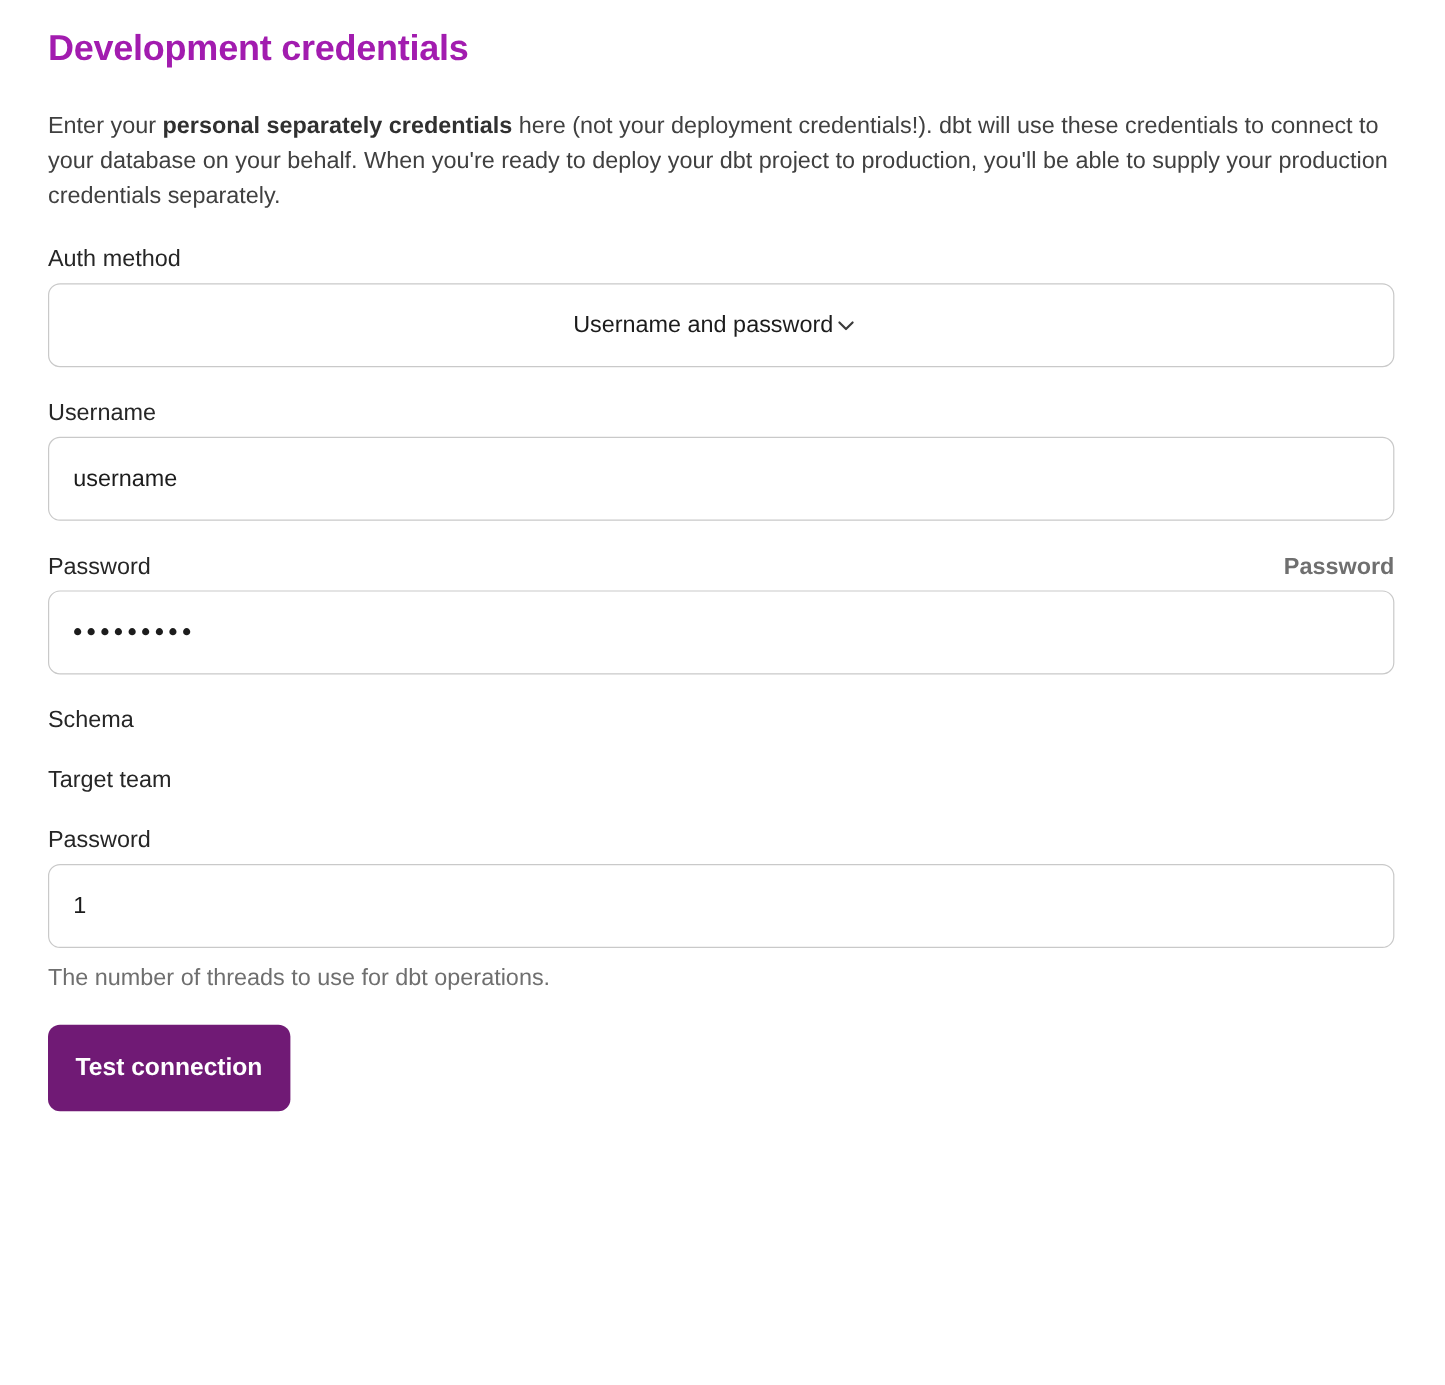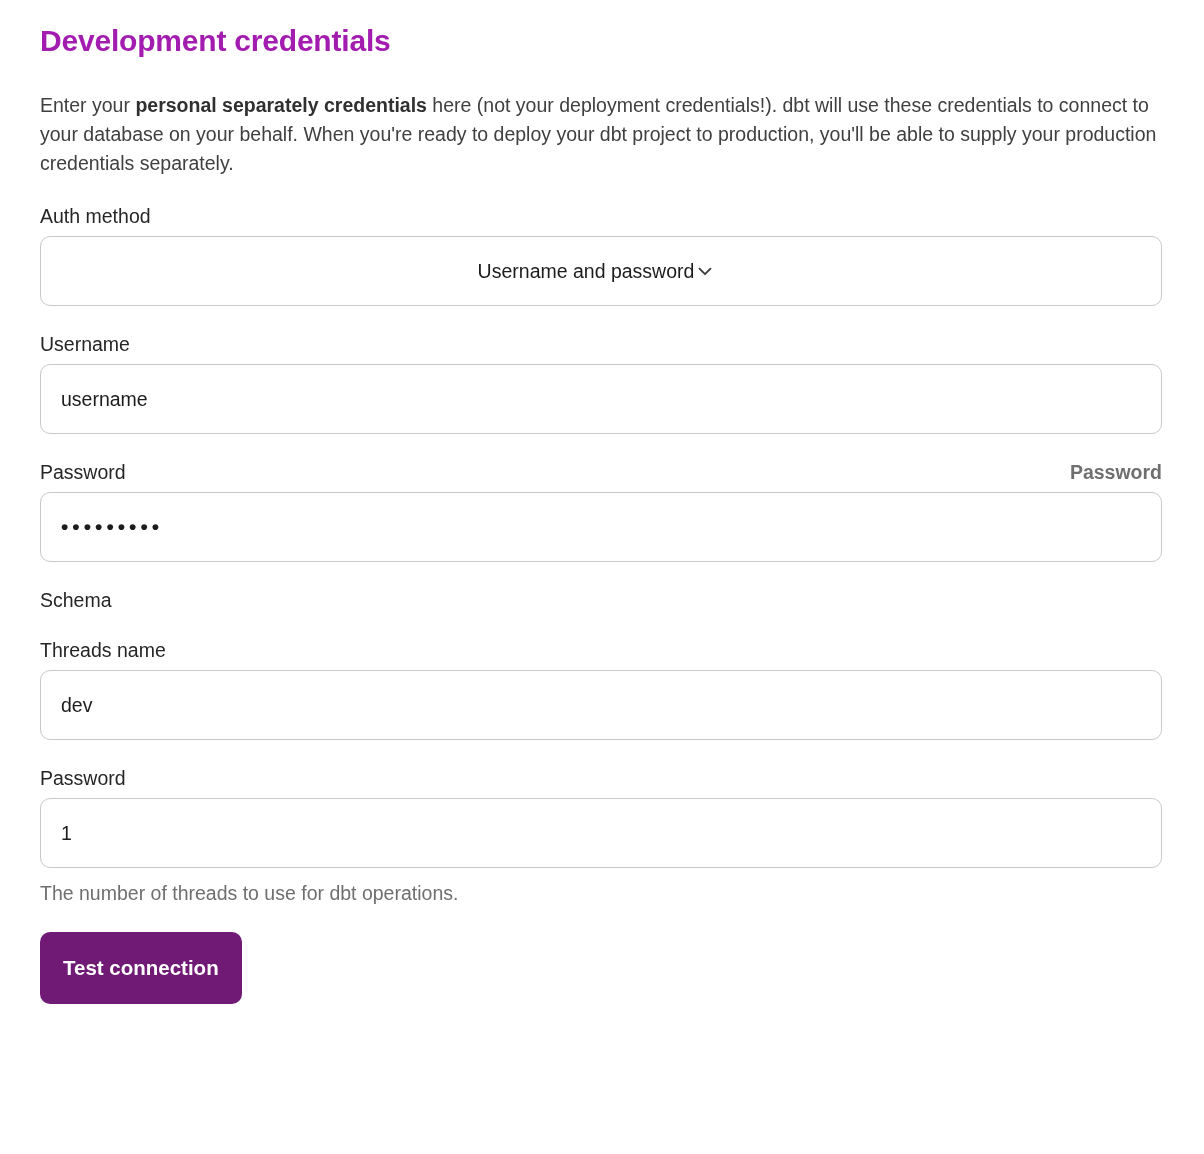--- a/index.html
+++ b/index.html
@@ -135,23 +135,22 @@
   </div>
 
   <div class="field-group">
     <div class="label-row">
       <span class="field-label">Schema</span>
     </div>
   </div>
 
   <div class="field-group">
     <div class="label-row">
-      <span class="field-label">Threads name</span>
+      <span class="field-label">Target team</span>
     </div>
-    <input type="text" class="text-input" value="dev" style="">
   </div>
 
   <div class="field-group">
     <div class="label-row">
       <span class="field-label">Password</span>
     </div>
     <input type="text" class="text-input" value="1" style="">
     <div class="help-text" style="margin-top:11px">The number of threads to use for dbt operations.</div>
   </div>
 

